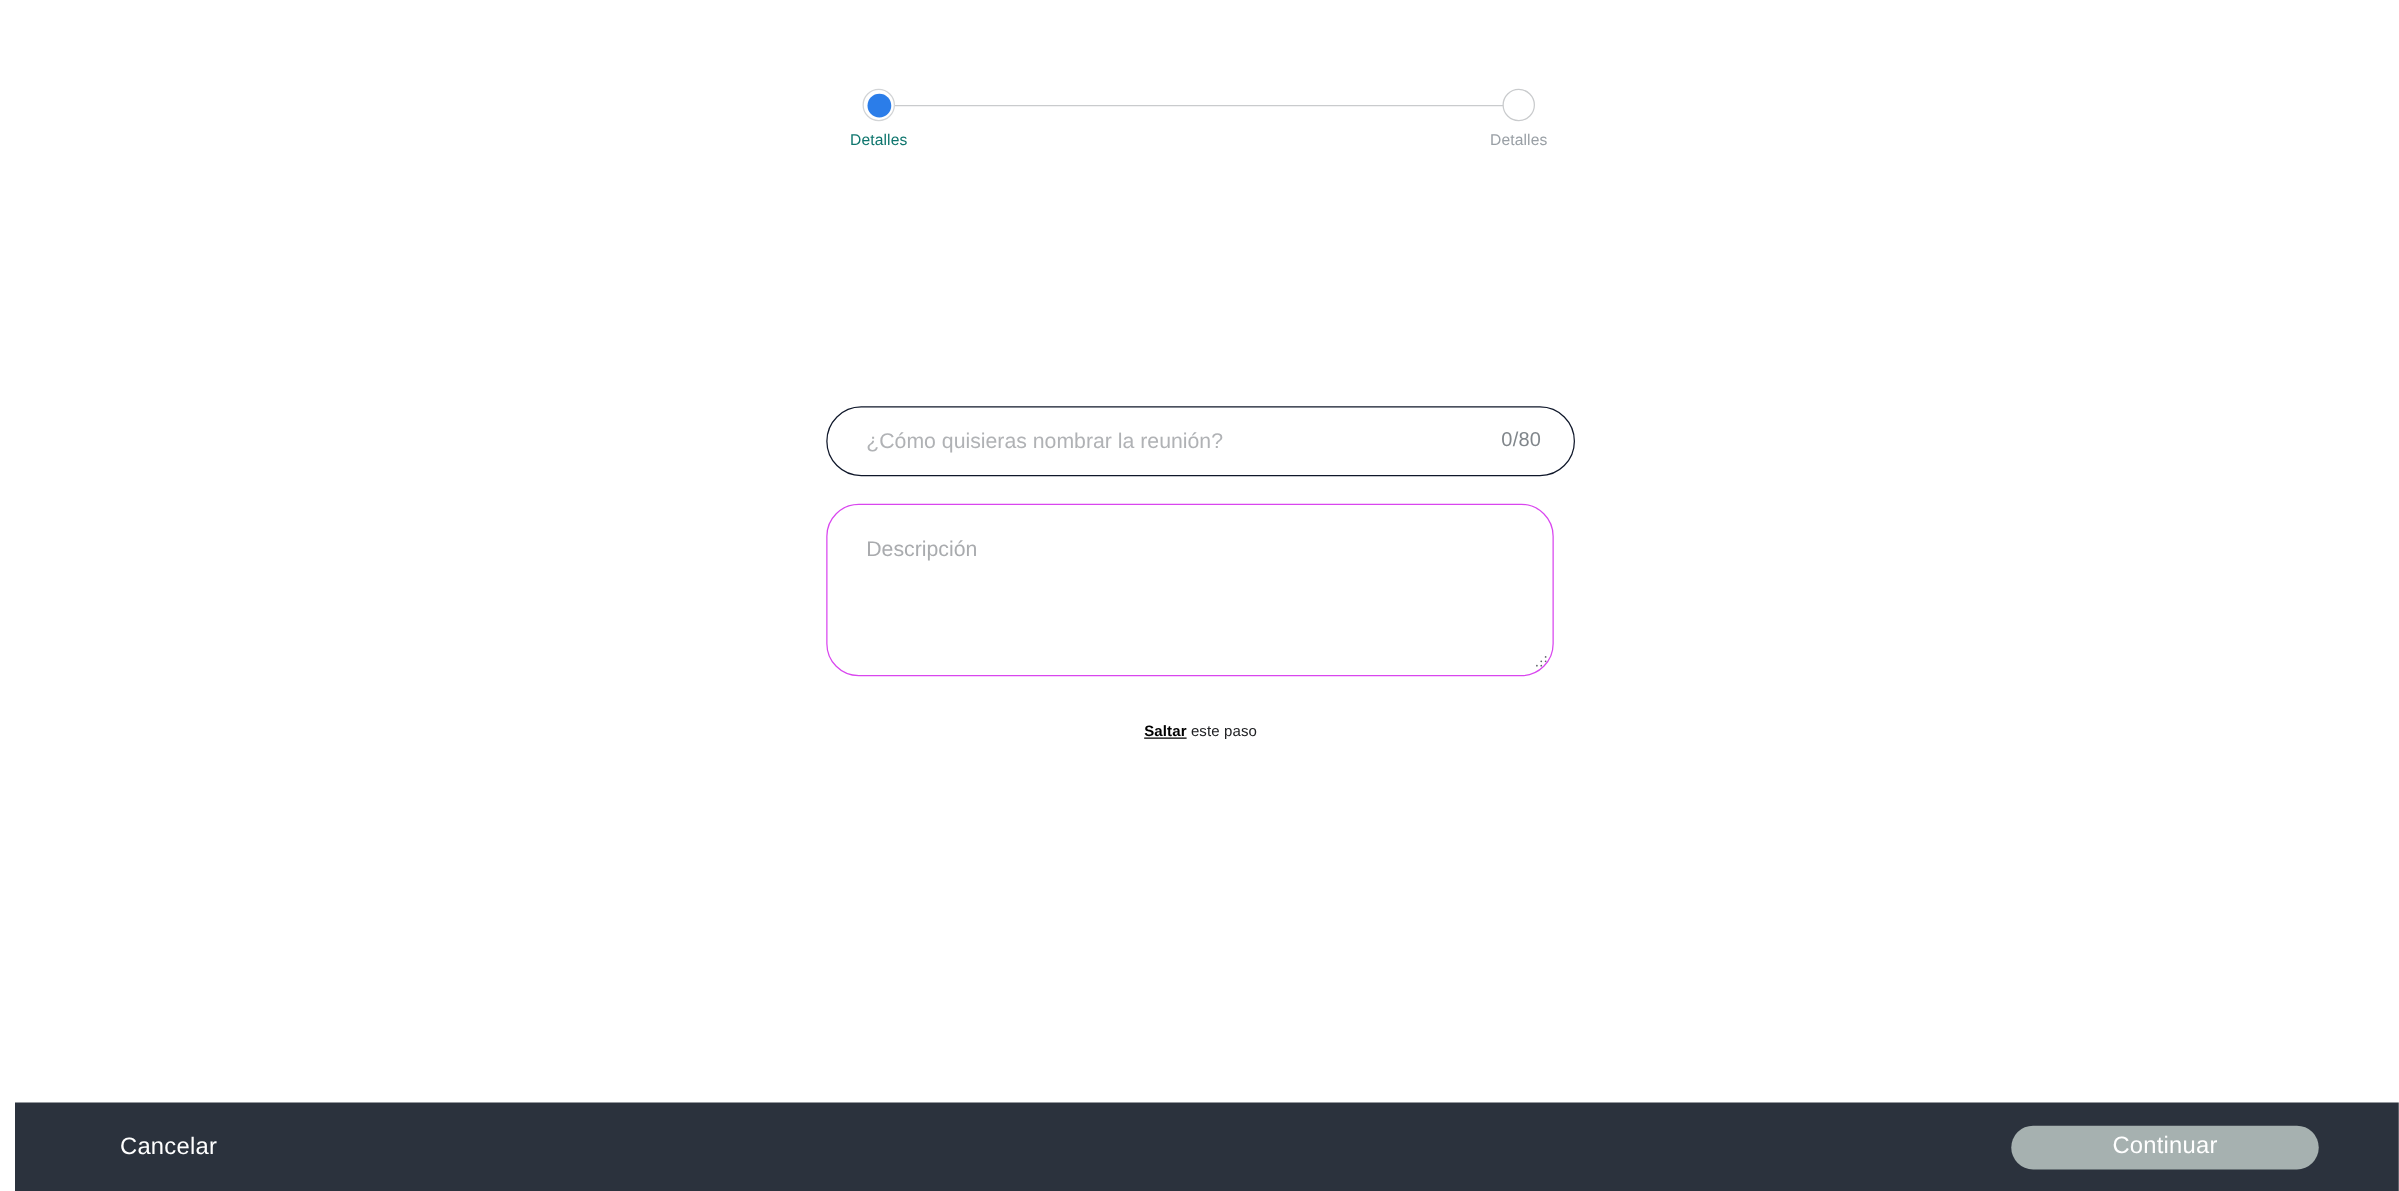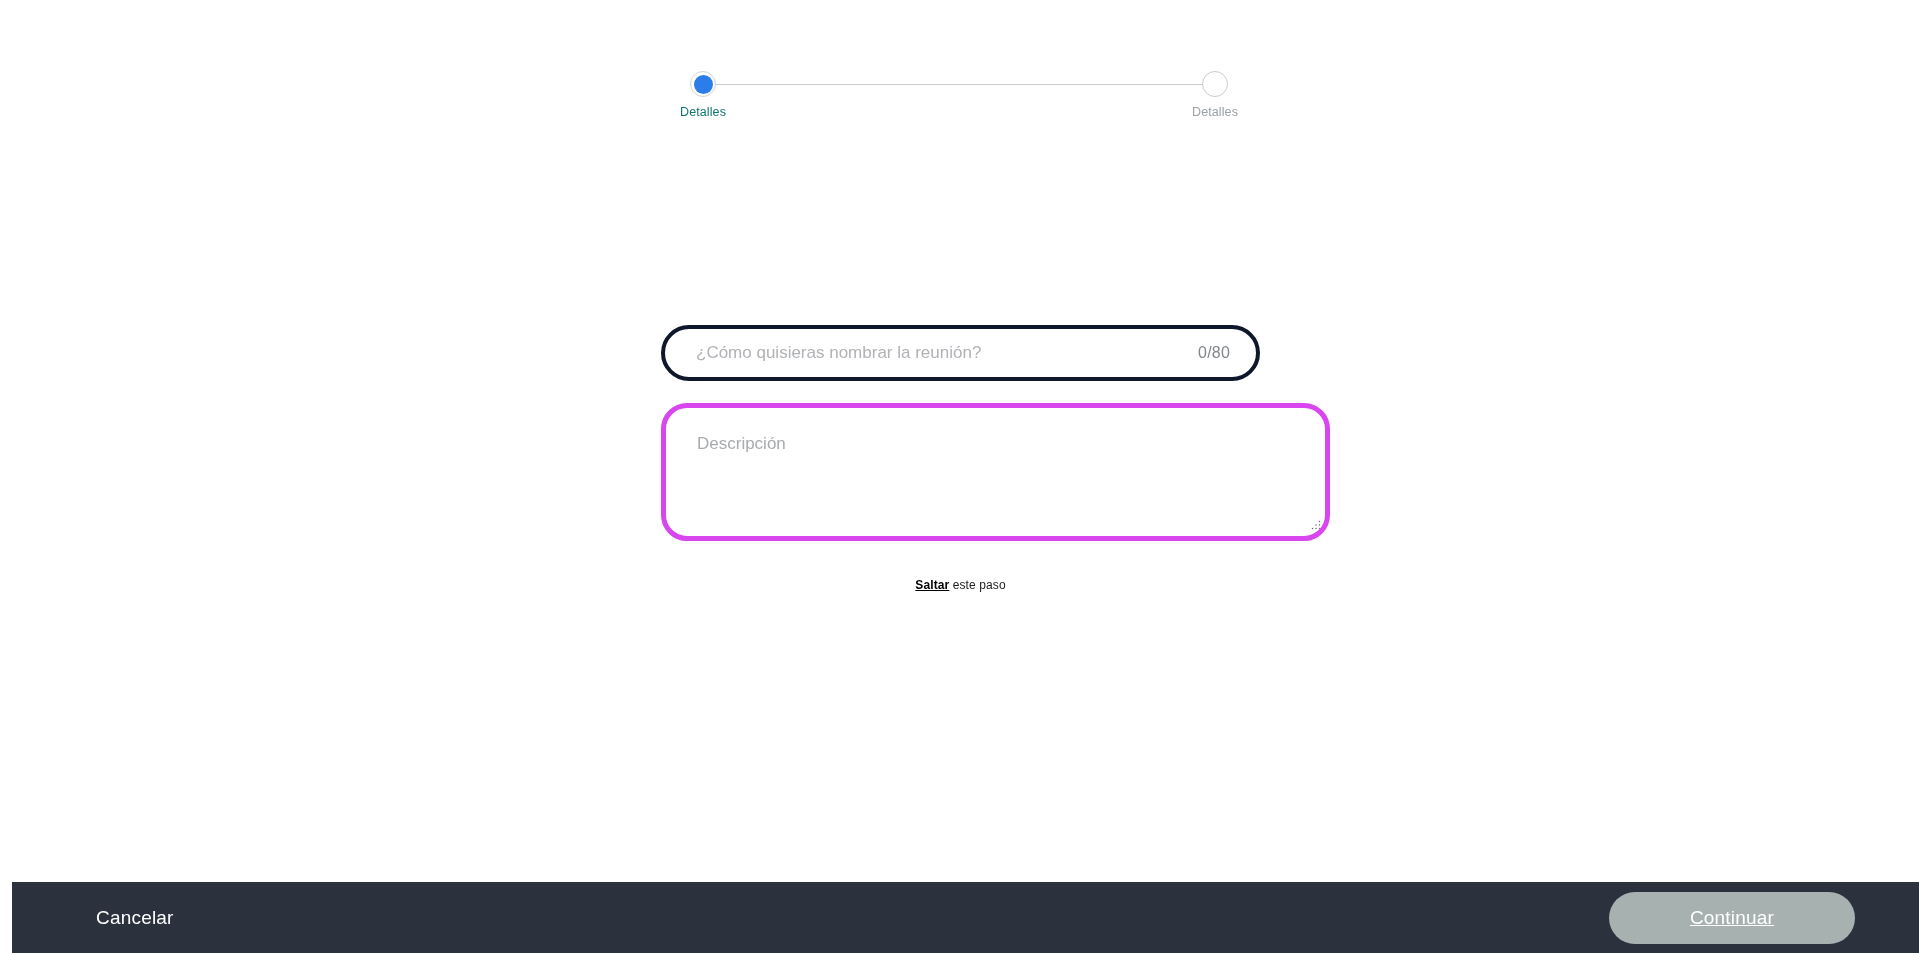--- a/index.html
+++ b/index.html
@@ -91,21 +91,21 @@
     position: absolute;
     left: 661px;
     top: 325px;
     width: 599px;
   }
   .title-field {
     position: relative;
     box-sizing: border-box;
     width: 599px;
     height: 56px;
-    border: 4px solid #0f172a;
+    border: 1px solid #0f172a;
     border-radius: 28px;
     background: #ffffff;
     display: flex;
     align-items: center;
     padding: 0 26px 0 31px;
   }
   .title-input {
     flex: 1 1 auto;
     border: none;
     outline: none;
@@ -125,23 +125,23 @@
     font-size: 16px;
     color: #80868b;
     margin-left: 12px;
     letter-spacing: 0.2px;
   }
 
   .desc-field {
     position: relative;
     margin-top: 22px;
     box-sizing: border-box;
-    width: 669px;
+    width: 582px;
     height: 138px;
-    border: 5px solid #d946ef;
+    border: 1px solid #d946ef;
     border-radius: 26px;
     background: #ffffff;
     overflow: hidden;
   }
   .desc-input {
     box-sizing: border-box;
     width: 100%;
     height: 100%;
     border: none;
     outline: none;
@@ -205,30 +205,29 @@
     padding: 6px 4px;
     cursor: pointer;
     letter-spacing: 0.2px;
   }
   .continue-button {
     position: absolute;
     right: 76px;
     top: 50%;
     transform: translateY(-50%);
     width: 246px;
-    height: 52px;
+    height: 35px;
     border: none;
     border-radius: 26px;
     background: #a6b1b0;
     color: #ffffff;
     font-family: inherit;
     font-size: 19px;
     letter-spacing: 0.2px;
     cursor: default;
-    text-decoration: underline;
   }
 </style>
 </head>
 <body>
 
 <div class="stepper-wrap">
   <div class="stepper">
     <div class="stepper-line"></div>
 
     <div class="step-node active">

